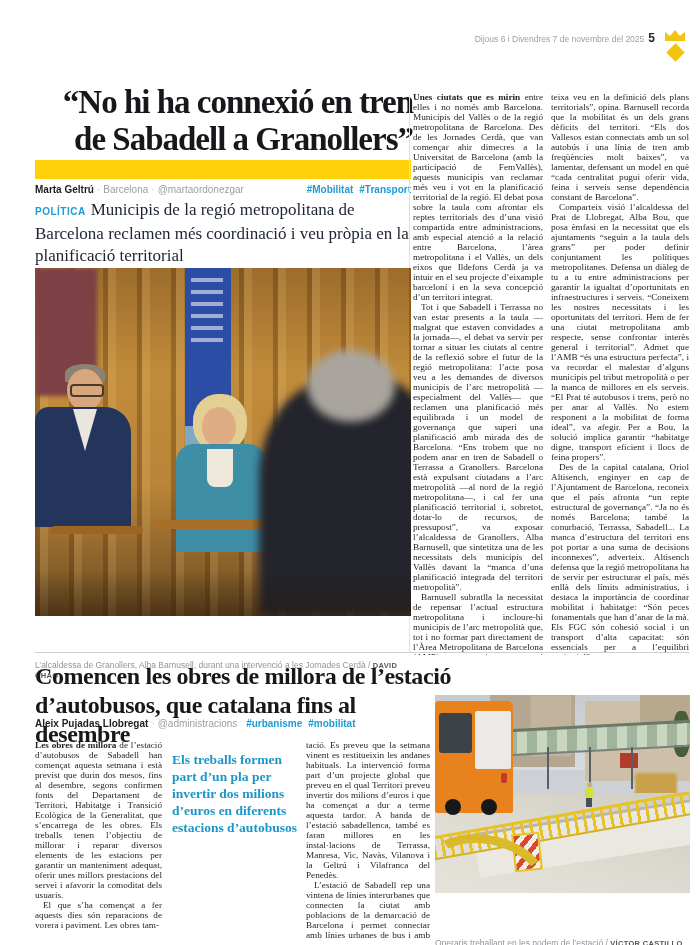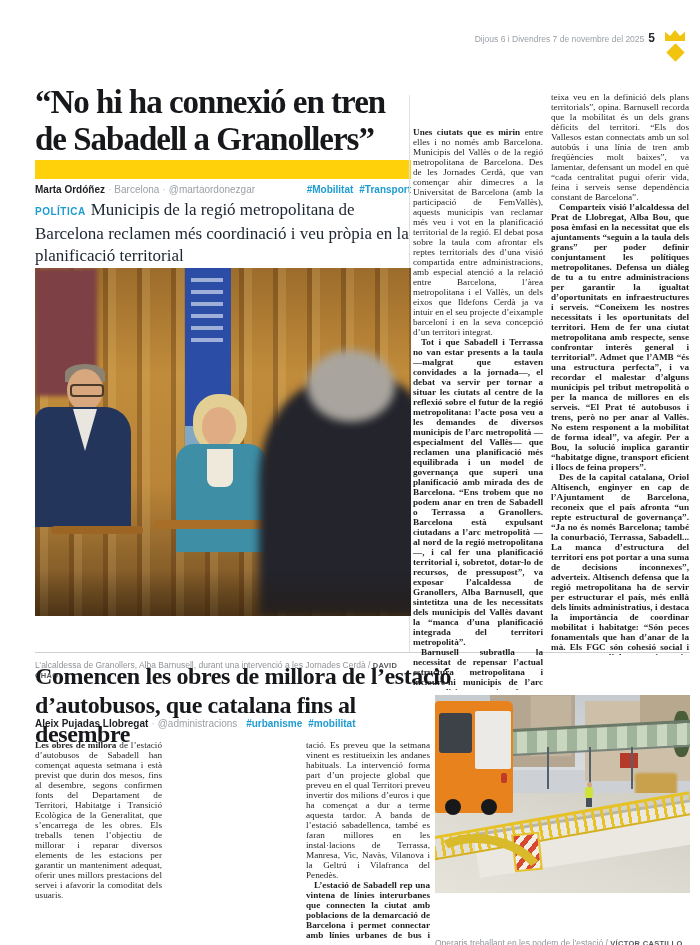--- a/index.html
+++ b/index.html
@@ -16,44 +16,44 @@
   .dateline{margin-top:3px;font-size:8.5px;color:#9aa0a6;}
   .dateline .pageno{font-size:12px;font-weight:bold;color:#25282c;margin-left:4px;}
   .logo{width:22px;display:flex;flex-direction:column;align-items:center;gap:2px;padding-top:2px;}
   .crown{width:20px;height:11px;background:#f2c410;
          clip-path:polygon(0 100%,0 15%,25% 55%,50% 0,75% 55%,100% 15%,100% 100%);}
   .diamond{width:13px;height:13px;background:#f2c410;transform:rotate(45deg);margin-top:3px;}
 
   
   .headline1{position:absolute;left:35px;top:84px;width:378px;
              font-family:"Liberation Serif",serif;font-weight:bold;color:#17181b;
-             font-size:33px;line-height:37px;letter-spacing:-1px;}
+             font-size:33px;line-height:37px;letter-spacing:-1px;text-align:right;}
   .yellowbar{position:absolute;left:35px;top:160px;width:376px;height:19px;background:#fed10a;}
   .byline1{position:absolute;left:35px;top:184px;width:376px;font-size:10px;color:#9aa0a6;
            display:flex;justify-content:space-between;}
   .author{font-weight:bold;color:#1c1e22;}
   .sep{color:#c0c4c8;margin:0 3px;}
   .tags{font-weight:bold;color:#1e9cd2;}
   .tags span{margin-left:6px;}
   .standfirst{position:absolute;left:35px;top:199px;width:380px;
               font-family:"Liberation Serif",serif;font-size:17px;line-height:22px;color:#1c2430;}
   .kicker{font-family:"Liberation Sans",sans-serif;font-size:10px;font-weight:bold;
           color:#1e9cd2;letter-spacing:.5px;margin-right:5px;}
 
   
   .vrule{position:absolute;left:409px;top:95px;width:1px;height:558px;background:#e0e0e0;}
   .hrule{position:absolute;left:35px;top:652px;width:655px;height:1px;background:#cfcfcf;}
 
   
   .bodycol{position:absolute;font-family:"Liberation Serif",serif;font-size:9.2px;
            line-height:10px;color:#1f1f1f;text-align:justify;overflow:hidden;}
   .bodycol p{margin:0;}
-  .bodycol p.ind{text-indent:8px;font-weight:bold;}
+  .bodycol p.ind{text-indent:8px;}
   .bodycol strong{font-weight:bold;}
-  #col1{left:413px;top:92px;width:130px;height:563px;margin-top:35px;}
+  #col1{left:413px;top:92px;width:130px;height:563px;}
   #col2{left:551px;top:92px;width:138px;height:563px;}
 
   
   .photo-main{position:absolute;left:35px;top:268px;width:376px;height:348px;overflow:hidden;background:#b5813a;}
   .photo-main *{position:absolute;}
   .pm-grad{left:0;top:0;right:0;bottom:0;
      background:linear-gradient(180deg,#9c6c2c 0%,#c08b3a 30%,#bb8538 62%,#6b4a22 100%);}
   .pm-stripes{left:0;top:0;right:0;bottom:0;
      background:repeating-linear-gradient(90deg,rgba(70,35,6,.30) 0 5px,rgba(255,224,150,.14) 5px 13px,rgba(70,35,6,0) 13px 34px);}
   .pm-maroon{left:0;top:0;width:62px;height:128px;background:#7d4044;filter:blur(2px);}
@@ -143,21 +143,21 @@
       <div class="crown"></div>
       <div class="diamond"></div>
     </div>
   </div>
 
   <div class="headline1">“No hi ha connexió en tren de Sabadell a Granollers”</div>
   <div class="yellowbar"></div>
 
   <div class="byline1">
     <div>
-      <span class="author">Marta Ordóñez</span><span class="sep">·</span><span>Barcelona</span><span class="sep">·</span><span>@martaordonezgar</span>
+      <span class="author">Marta Geltrú</span><span class="sep">·</span><span>Barcelona</span><span class="sep">·</span><span>@martaordonezgar</span>
     </div>
     <div class="tags">
       <span>#Mobilitat</span><span>#Transport</span>
     </div>
   </div>
 
   <div class="standfirst">
     <span class="kicker">POLÍTICA</span><span>Municipis de la regió metropolitana de Barcelona reclamen més coordinació i veu pròpia en la planificació territorial</span>
   </div>
 
@@ -205,22 +205,24 @@
   </div>
 
   <div class="headline2">Comencen les obres de millora de l’estació d’autobusos, que catalana fins al desembre</div>
   <div class="byline2">
     <span class="author">Aleix Pujadas Llobregat</span><span class="sep">·</span><span>@administracions</span>
     <span class="tags"><span>#urbanisme</span><span>#mobilitat</span></span>
   </div>
 
   <div id="colA" class="bodycol">
       <p><strong>Les obres de millora</strong> de l’estació d’autobusos de Sabadell han començat aquesta setmana i està previst que durin dos mesos, fins al desembre, segons confirmen fonts del Departament de Territori, Habitatge i Transició Ecològica de la Generalitat, que s’encarrega de les obres. Els treballs tenen l’objectiu de millorar i reparar diversos elements de les estacions per garantir un manteniment adequat, oferir unes millors prestacions del servei i afavorir la comoditat dels usuaris.</p>
+      <p class="ind">El que s’ha començat a fer aquests dies són reparacions de vorera i paviment. Les obres tam-</p>
     </div>
   <div id="colB" class="bodycol">
+    <div class="pullquote">Els treballs formen part d’un pla per invertir dos milions d’euros en diferents estacions d’autobusos</div>
   </div>
   <div id="colC" class="bodycol">
       <p>tació. Es preveu que la setmana vinent es restitueixin les andanes habituals. La intervenció forma part d’un projecte global que preveu en el qual Territori preveu invertir dos milions d’euros i que ha començat a dur a terme aquesta tardor. A banda de l’estació sabadellenca, també es faran millores en les instal·lacions de Terrassa, Manresa, Vic, Navàs, Vilanova i la Geltrú i Vilafranca del Penedès.</p>
       <p class="ind">L’estació de Sabadell rep una vintena de línies interurbanes que connecten la ciutat amb poblacions de la demarcació de Barcelona i permet connectar amb línies urbanes de bus i amb Rodalies.</p>
     </div>
 
   <div class="photo-bus">
     <div class="pb-sky"></div>
     <div class="pb-bld1"></div>
     <div class="pb-bld2"></div>

